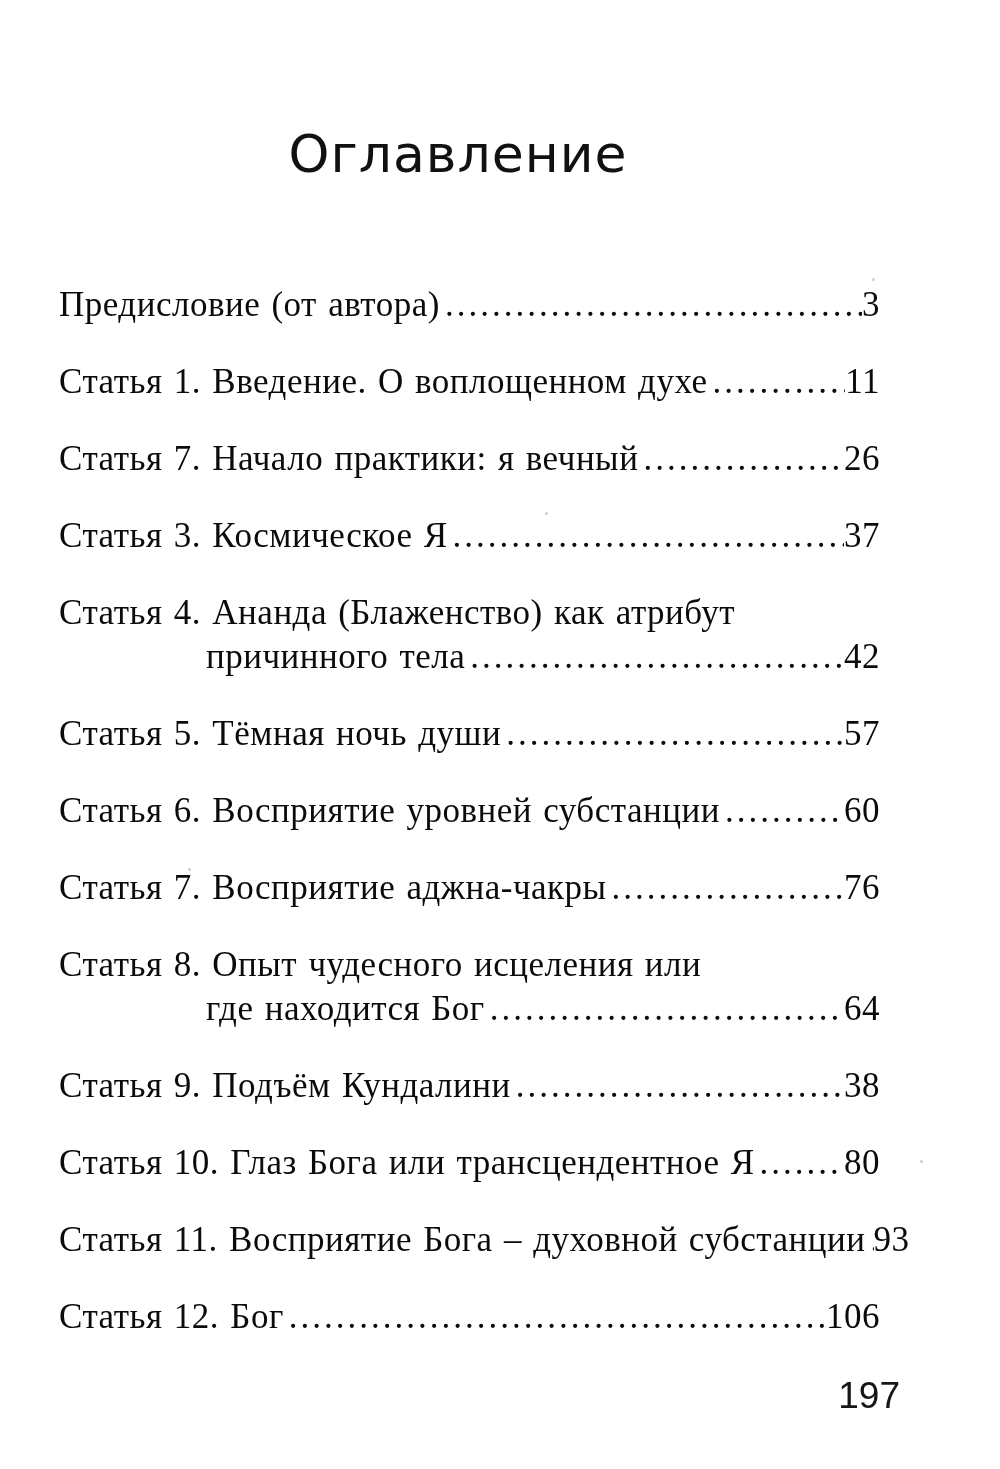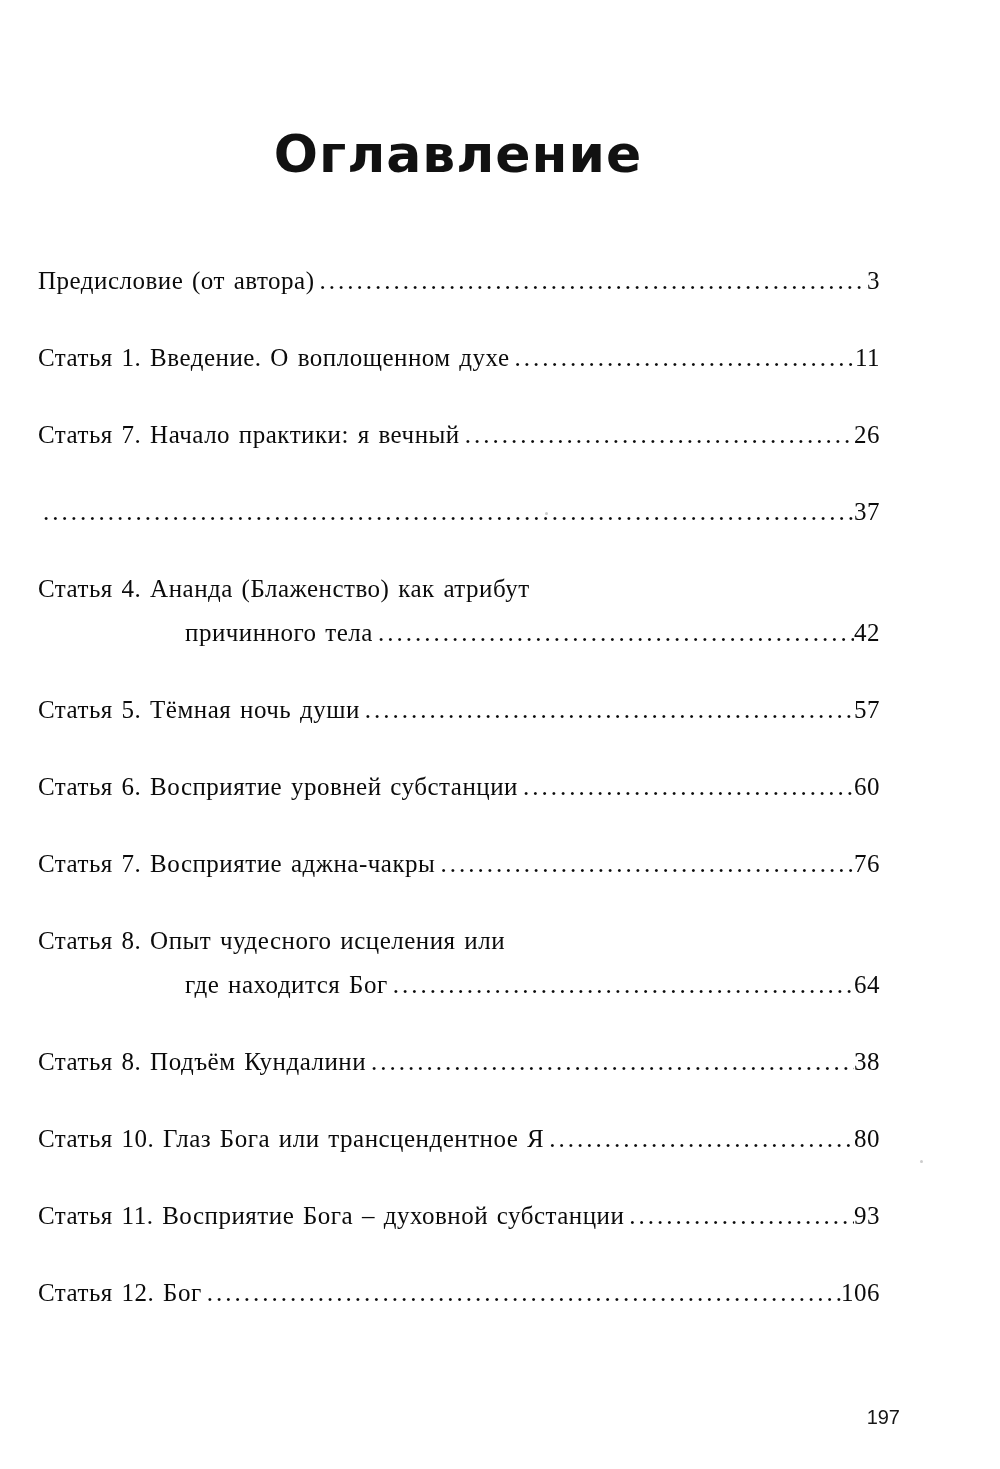--- a/index.html
+++ b/index.html
@@ -14,30 +14,30 @@
     background: #ffffff;
     color: #0b0b0b;
     font-family: "Liberation Serif", serif;
     overflow: hidden;
   }
   .title {
     margin: 0;
     padding: 126px 122px 0 38px;
     text-align: center;
     font-family: "DejaVu Sans", sans-serif;
-    font-weight: 700;
+    font-weight: 400;
     font-size: 52px;
     line-height: 1.1;
     letter-spacing: 1px;
     color: #111111;
   }
   .toc {
-    margin-top: 76px;
-    padding: 0 120px 0 38px;
-    font-size: 25px;
+    margin-top: 100px;
+    padding: 0 120px 0 59px;
+    font-size: 35px;
     letter-spacing: 0.5px;
     word-spacing: 2px;
   }
   .entry {
     margin-bottom: 33px;
   }
   .row {
     display: flex;
     align-items: baseline;
     line-height: 44px;
@@ -60,23 +60,23 @@
     padding-left: 5px;
     padding-right: 3px;
   }
   .pg {
     white-space: nowrap;
     flex: 0 0 auto;
   }
   .folio {
     position: absolute;
     right: 100px;
-    bottom: 40px;
+    bottom: 52px;
     font-family: "Liberation Sans", sans-serif;
-    font-size: 20px;
+    font-size: 37px;
     color: #161616;
   }
   
   .speck {
     position: absolute;
     background: #9a9a9a;
     border-radius: 50%;
     width: 3px;
     height: 3px;
     opacity: 0.5;
@@ -108,20 +108,21 @@
   <div class="entry">
     <div class="row">
       <span class="t">Статья 7. Начало практики: я вечный</span>
       <span class="dots">..........................................................................................</span>
       <span class="pg">26</span>
     </div>
   </div>
 
   <div class="entry">
     <div class="row">
+      <span class="t">Статья 3. Космическое Я</span>
       <span class="dots">..........................................................................................</span>
       <span class="pg">37</span>
     </div>
   </div>
 
   <div class="entry">
     <div class="line1">Статья 4. Ананда (Блаженство) как атрибут</div>
     <div class="row indent">
       <span class="t">причинного тела</span>
       <span class="dots">..........................................................................................</span>
@@ -157,21 +158,21 @@
     <div class="line1">Статья 8. Опыт чудесного исцеления или</div>
     <div class="row indent">
       <span class="t">где находится Бог</span>
       <span class="dots">..........................................................................................</span>
       <span class="pg">64</span>
     </div>
   </div>
 
   <div class="entry">
     <div class="row">
-      <span class="t">Статья 8. Подъём Кундалини</span>
+      <span class="t">Статья 9. Подъём Кундалини</span>
       <span class="dots">..........................................................................................</span>
       <span class="pg">38</span>
     </div>
   </div>
 
   <div class="entry">
     <div class="row">
       <span class="t">Статья 10. Глаз Бога или трансцендентное Я</span>
       <span class="dots">..........................................................................................</span>
       <span class="pg">80</span>

